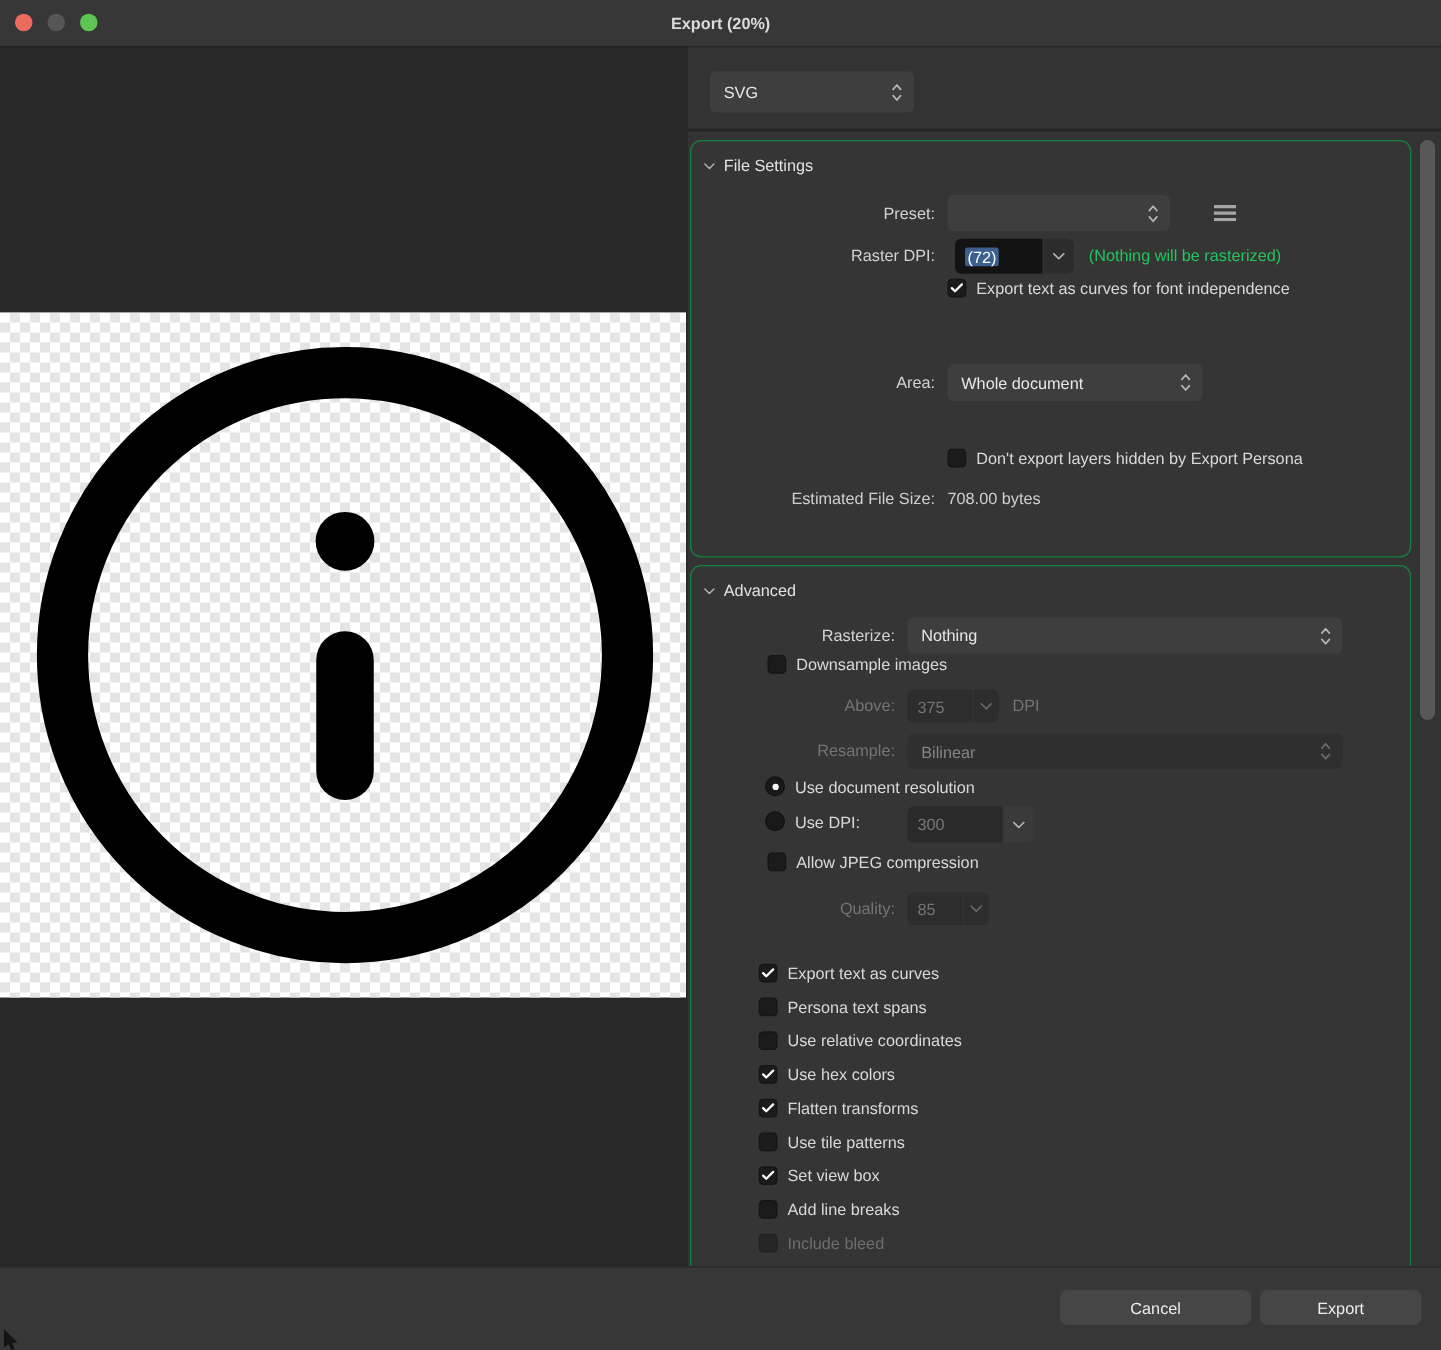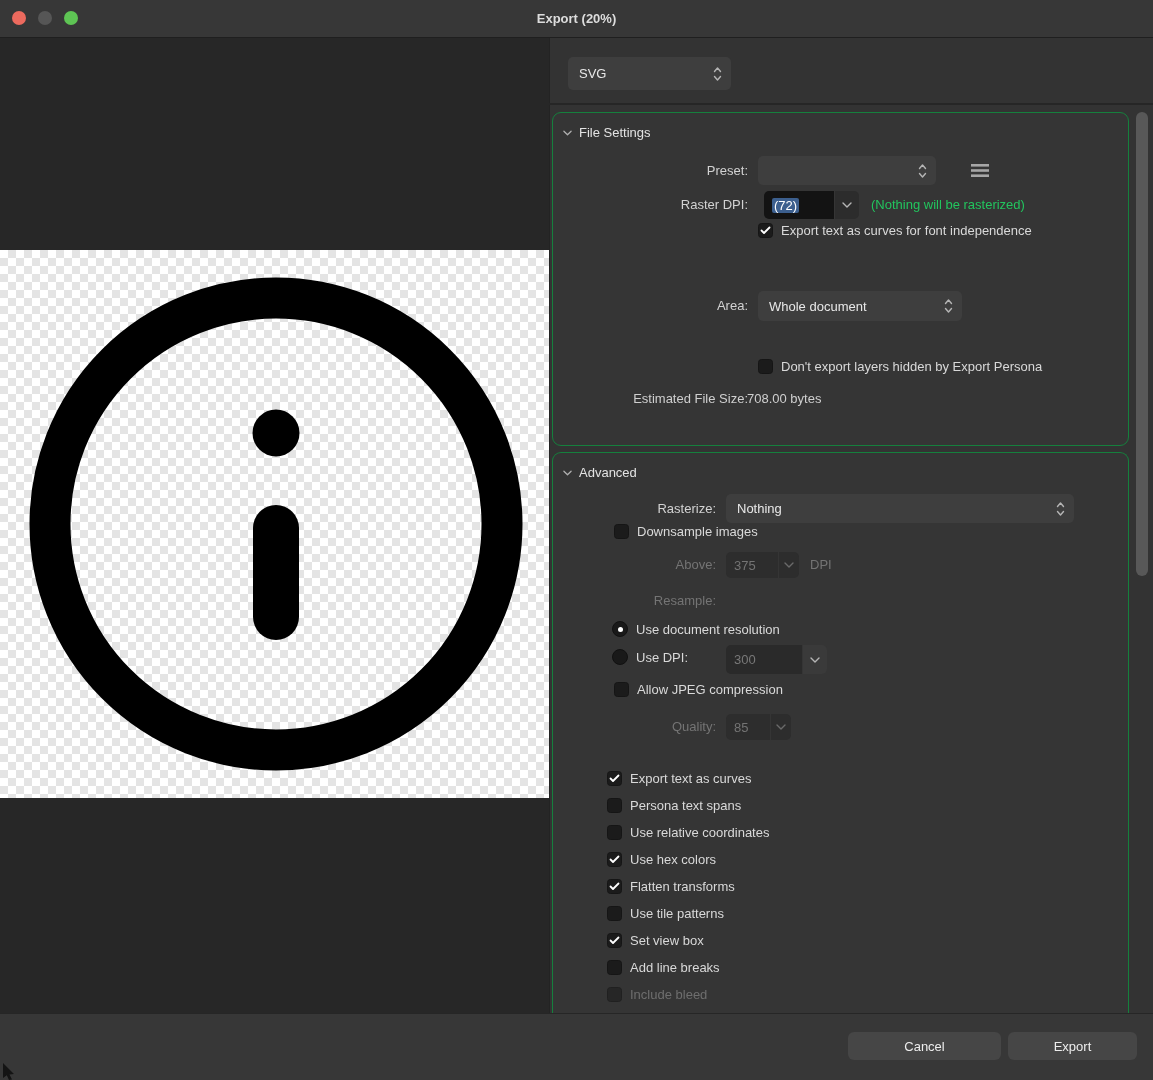--- a/index.html
+++ b/index.html
@@ -184,21 +184,21 @@
   </div>
 
   <div class="cb-row" style="left:205px; top:246px;">
     <span class="checkbox">
       
     </span>
     <span>Don't export layers hidden by Export Persona</span>
   </div>
 
   <div class="form-label" style="left:0; top:278px; width:195px; color:#cfcfcf;">Estimated File Size:</div>
-  <div class="note-text" style="left:194px; top:278px; color:#cfcfcf;">708.00 bytes</div>
+  <div class="note-text" style="left:205px; top:278px; color:#cfcfcf;">708.00 bytes</div>
 </div>
 
 <div class="abs group" style="left:552px; top:452px; width:577px; height:561px; border-bottom:none; border-radius:9px 9px 0 0;">
   <div class="group-header">
     <svg class="disclosure" width="9" height="6" viewBox="0 0 10 6">
         <path d="M1 1 L5 5 L9 1"></path>
       </svg>
     <span>Advanced</span>
   </div>
 
@@ -225,20 +225,27 @@
     </div>
     <div class="cbtn" style="width:20px; height:26px;">
       <svg class="chev" width="10" height="6" viewBox="0 0 10 6">
           <path d="M1 1 L5 5 L9 1"></path>
         </svg>
     </div>
   </div>
   <div class="note-text" style="left:257px; top:104px; color:#747474;">DPI</div>
 
   <div class="form-label disabled" style="left:0; top:140px; width:163px;">Resample:</div>
+  <div class="dropdown disabled" style="position:absolute; left:173px; top:134px; width:348px; height:28px;">
+    <span>Bilinear</span>
+    <svg class="stepper" width="9" height="16" viewBox="0 0 9 16">
+      <path d="M1.5 5.5 L4.5 2 L7.5 5.5"></path>
+        <path d="M1.5 10.5 L4.5 14 L7.5 10.5"></path>
+    </svg>
+  </div>
 
   <div class="radio-row selected" style="left:59px; top:168px;">
     <span class="radio"></span>
     <span>Use document resolution</span>
   </div>
 
   <div class="radio-row" style="left:59px; top:196px;">
     <span class="radio"></span>
     <span>Use DPI:</span>
   </div>

